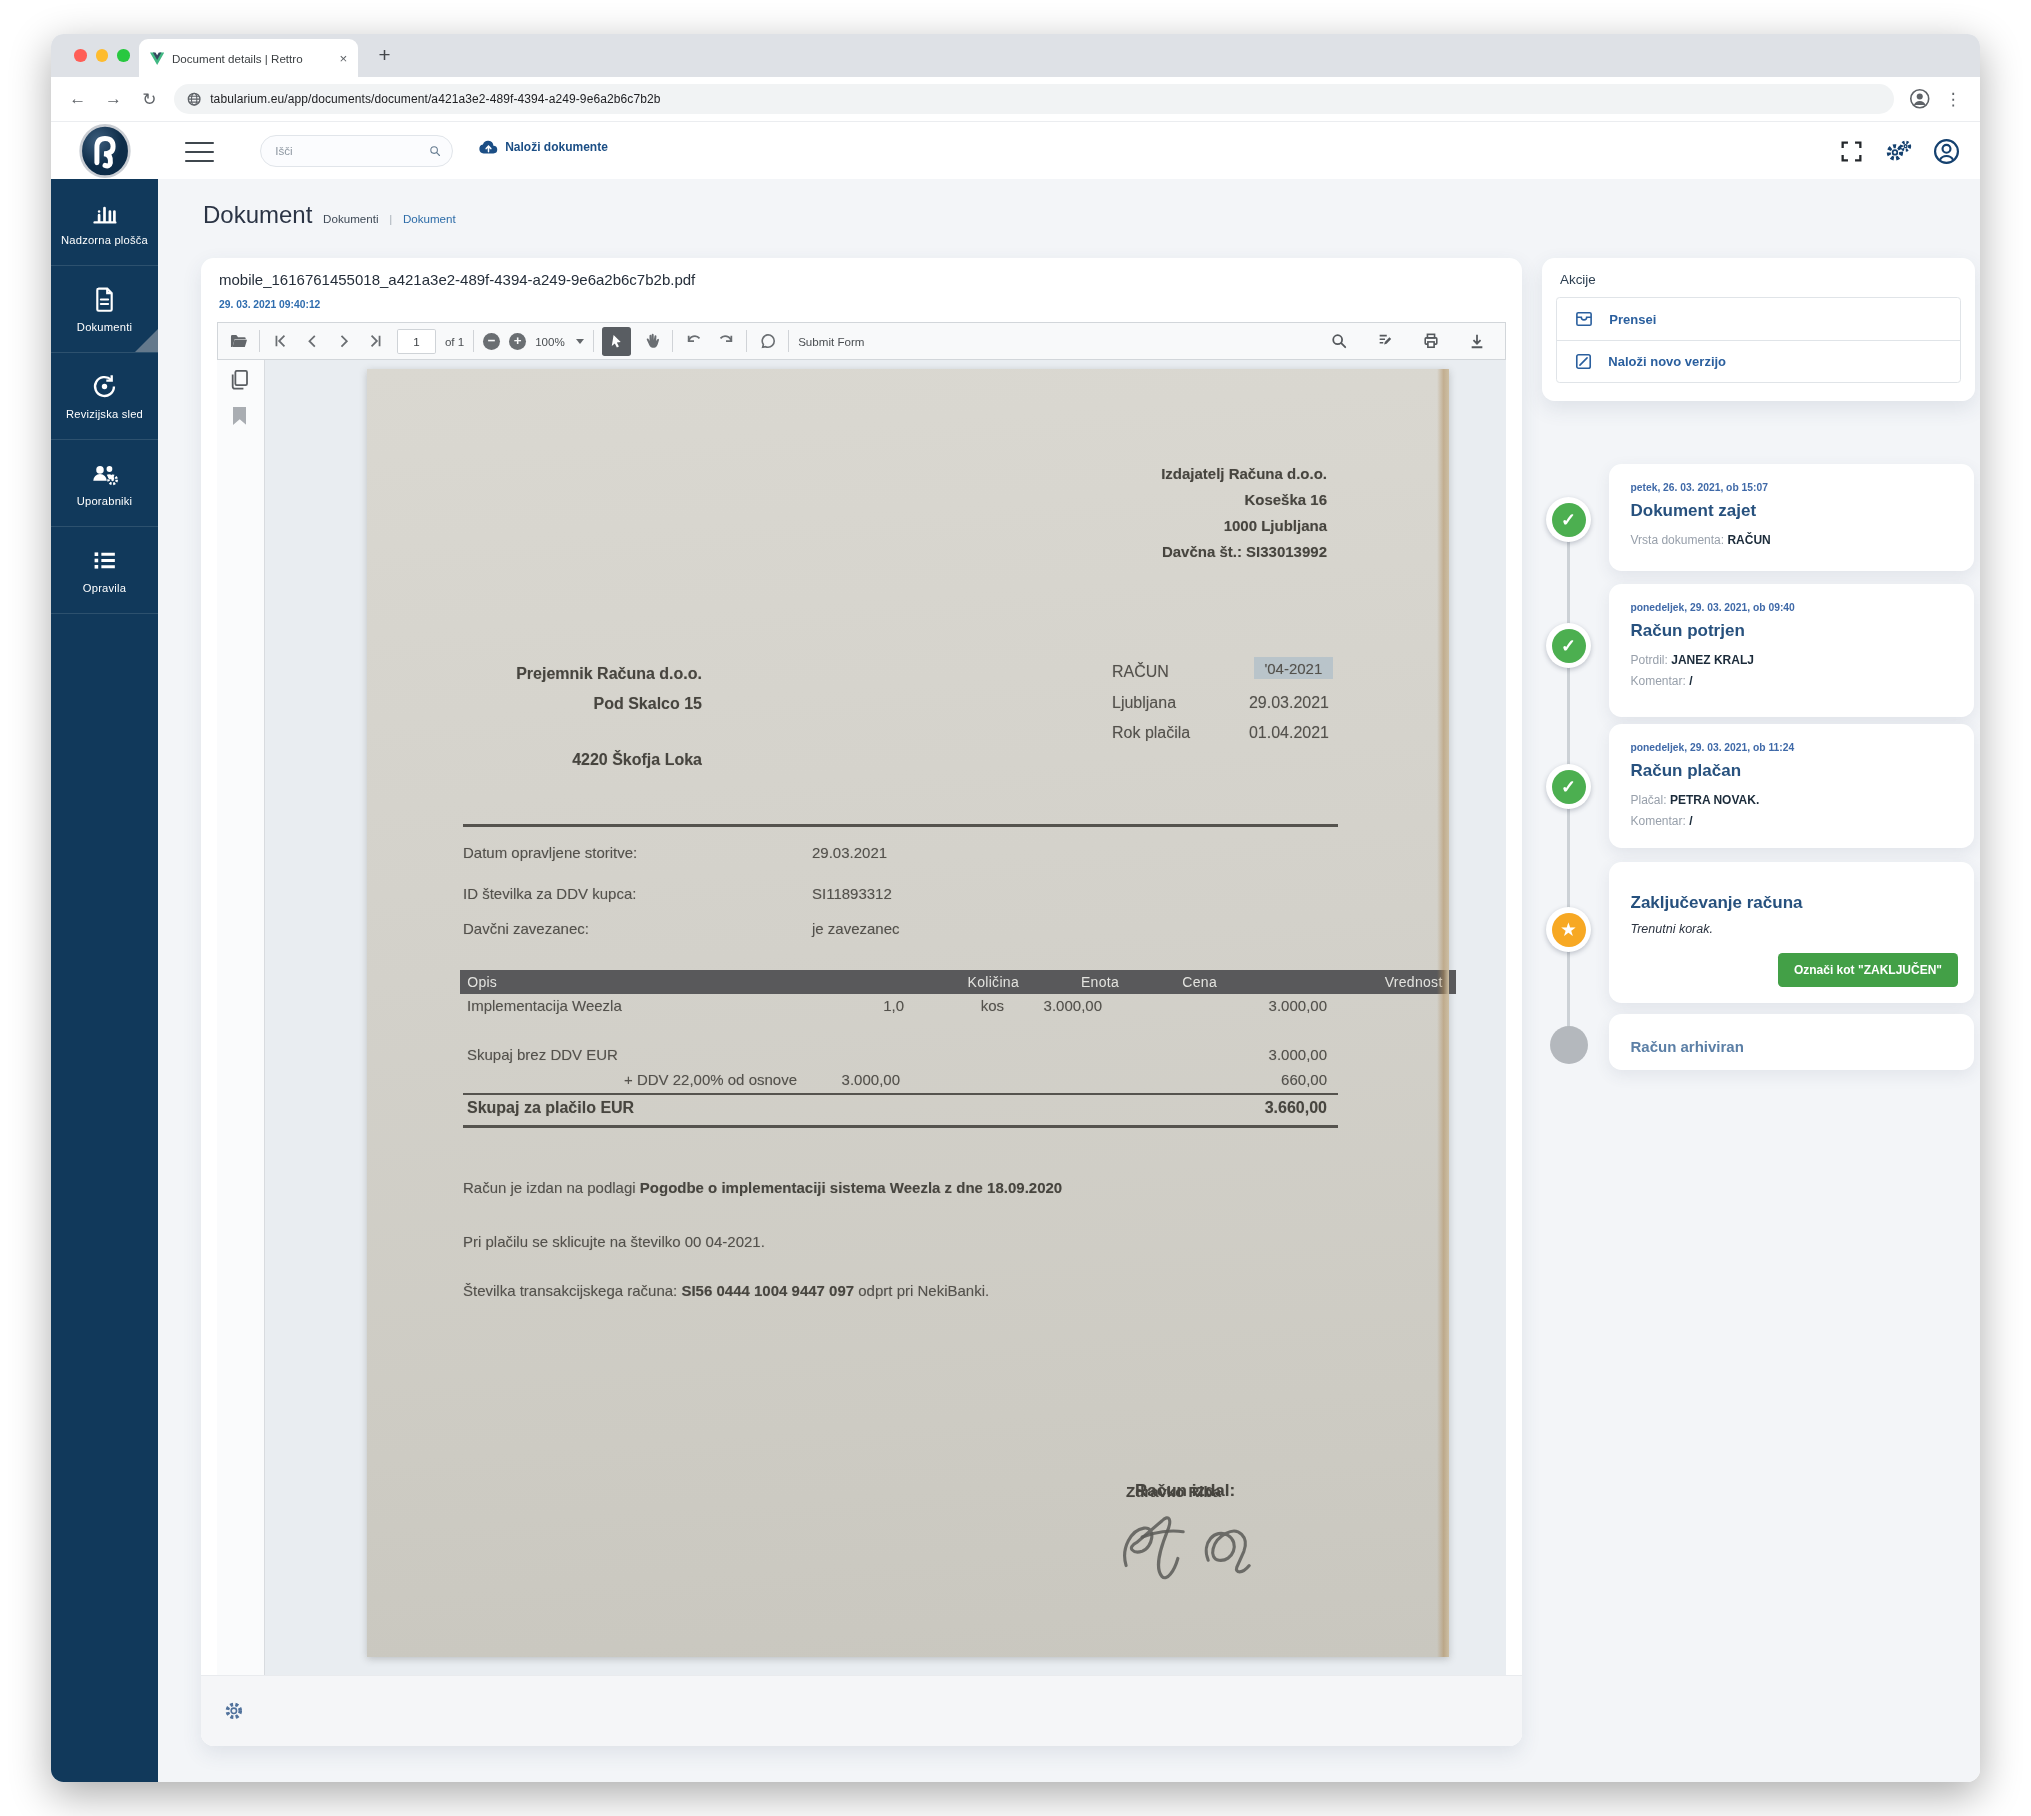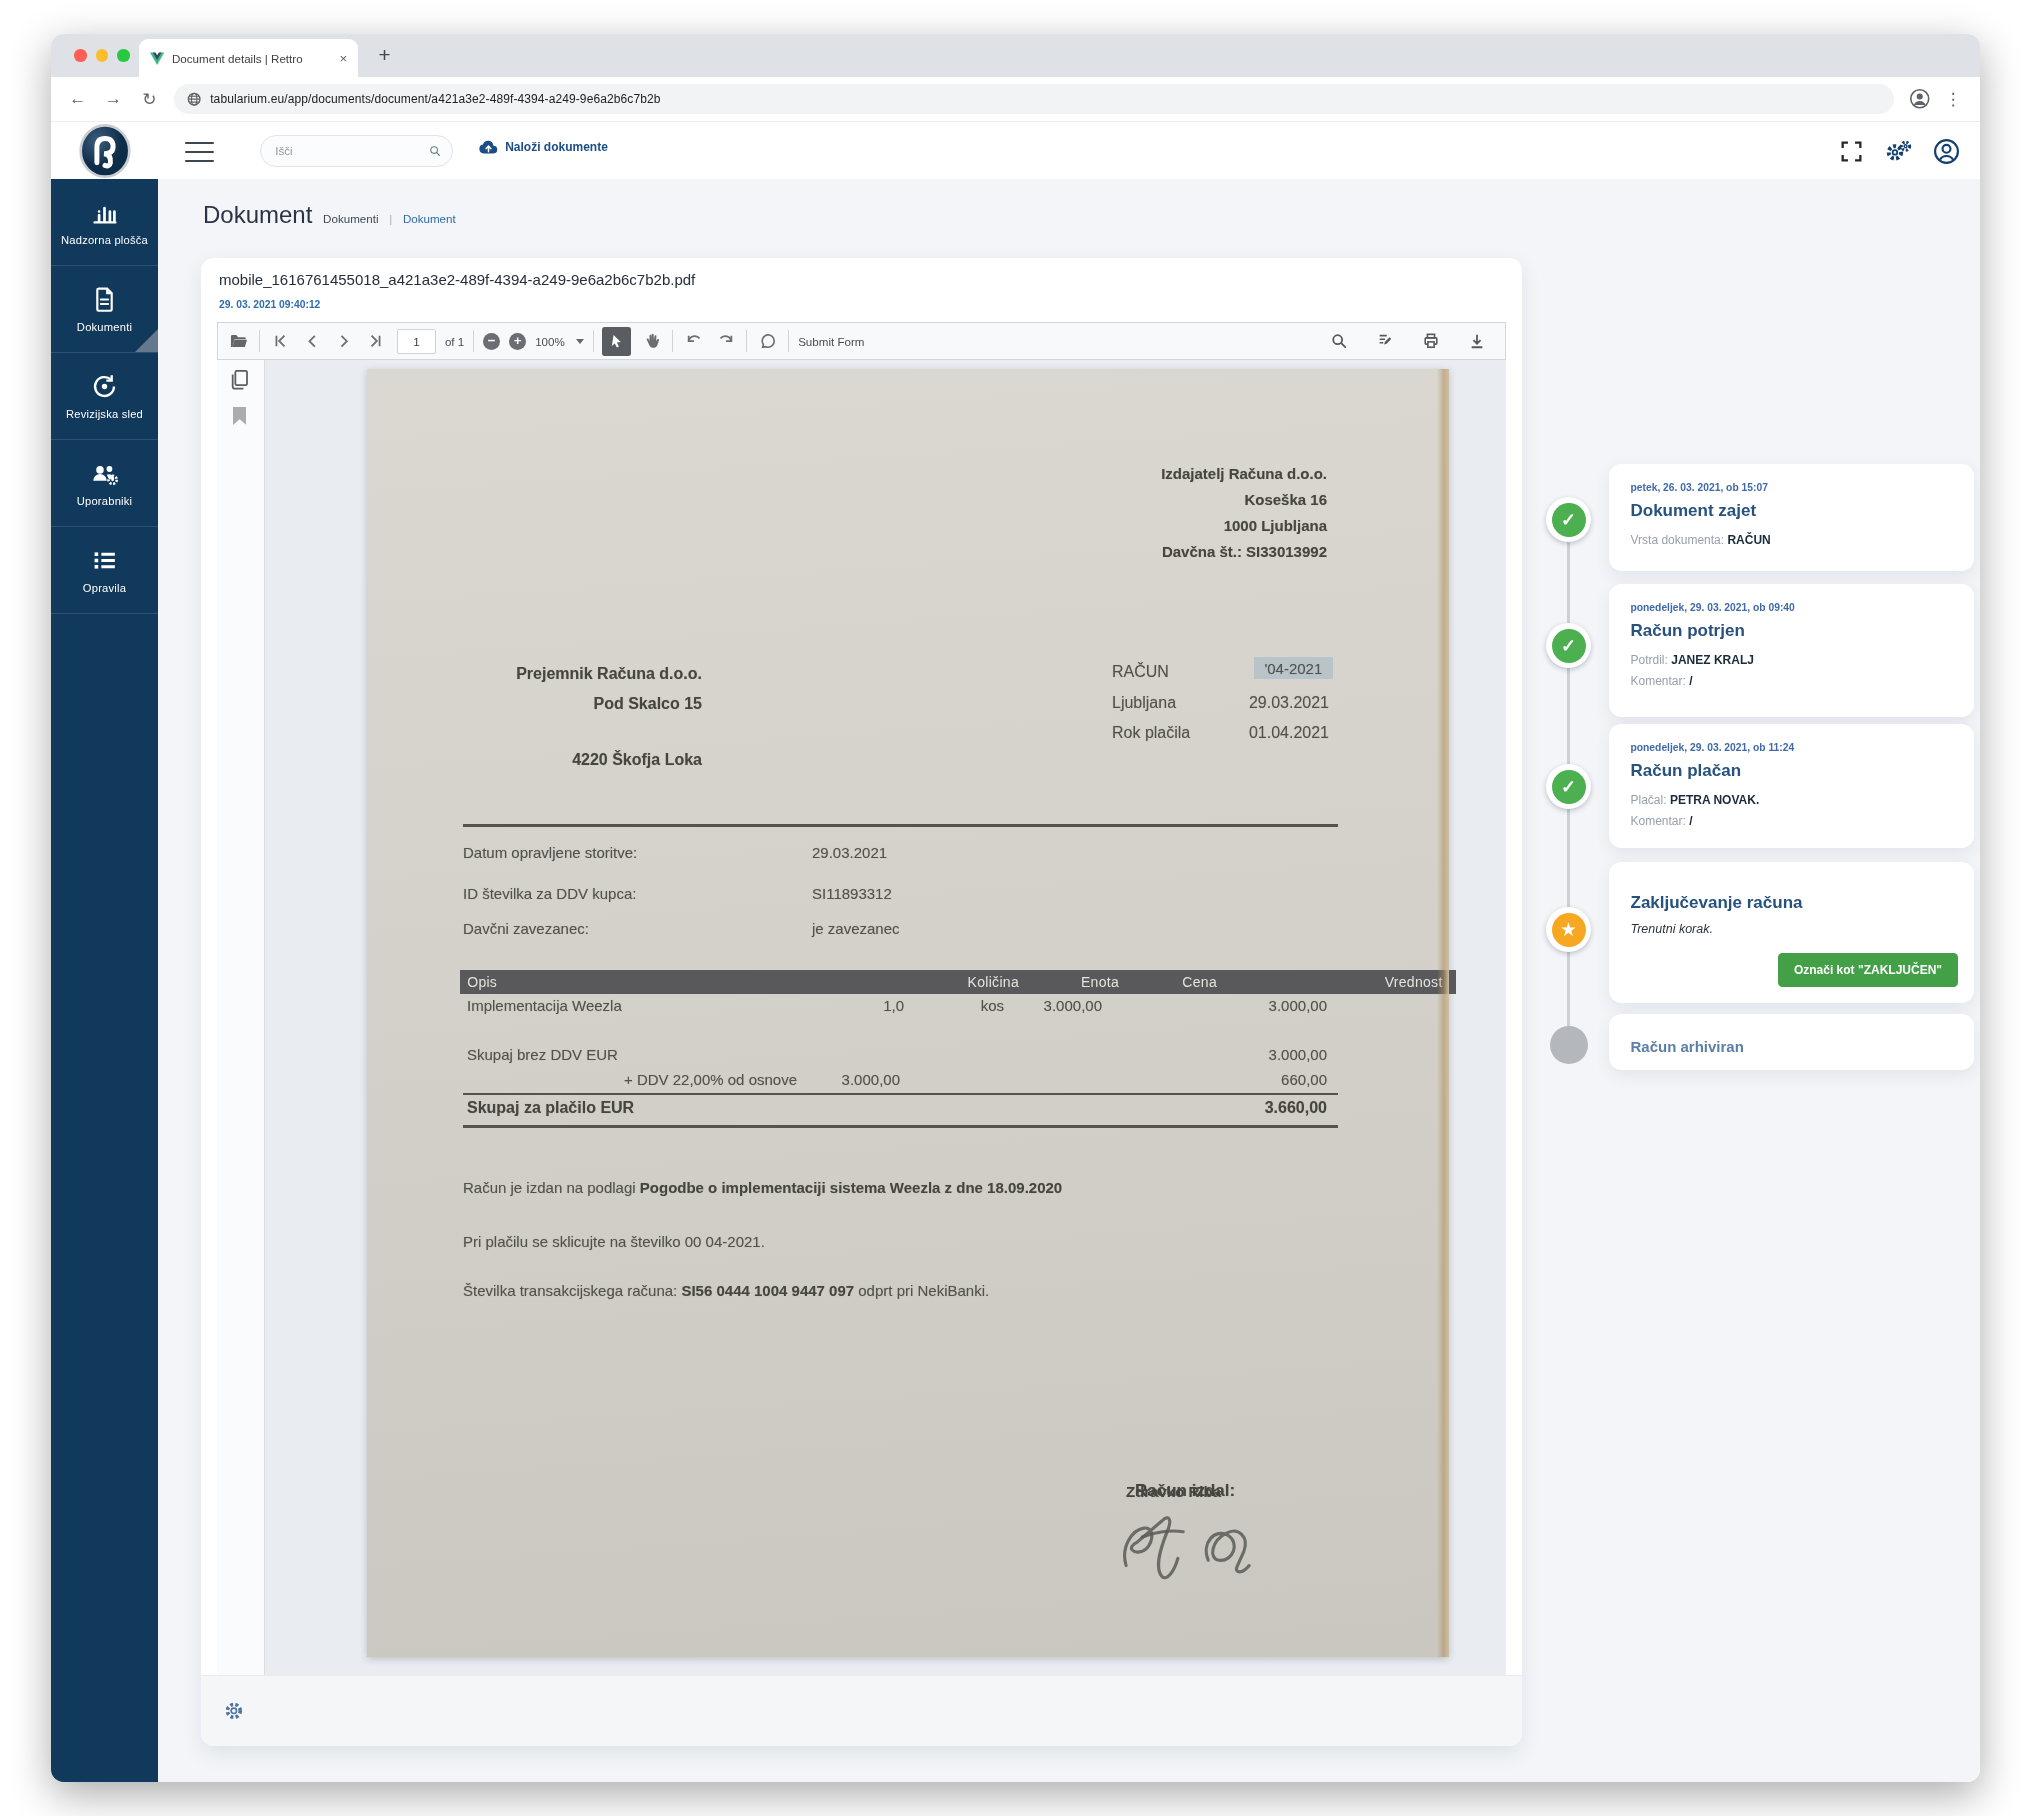--- a/index.html
+++ b/index.html
@@ -464,20 +464,39 @@
         </div>
 
         <div class="docfooter">
           <svg class="footgear" width="19.7" height="19.7" viewBox="0 0 22 22">
             <circle cx="11" cy="11" r="7.2" fill="none" stroke="#51729c" stroke-width="4" stroke-dasharray="3.2 2.6"></circle>
             <circle cx="11" cy="11" r="3" fill="none" stroke="#51729c" stroke-width="1.8"></circle>
           </svg>
         </div>
       </section>
 
+      <section class="actions">
+        <div class="actions-title">Akcije</div>
+        <div class="actions-list">
+          <div class="action-row">
+            <svg width="18" height="16" viewBox="0 0 20 18">
+              <rect x="2" y="2" width="16" height="14" rx="1.5" fill="none" stroke="#2a5f9e" stroke-width="1.8"></rect>
+              <path d="M2 7h5a3 3 0 0 0 6 0h5" fill="none" stroke="#2a5f9e" stroke-width="1.8"></path>
+            </svg>
+            <span class="action-label">Prensei</span>
+          </div>
+          <div class="action-row">
+            <svg width="17" height="17" viewBox="0 0 19 19">
+              <rect x="2" y="2" width="15" height="15" rx="2" fill="none" stroke="#2a5f9e" stroke-width="1.8"></rect>
+              <path d="M5.5 13.5 13.5 5.5" stroke="#2a5f9e" stroke-width="1.8" stroke-linecap="round"></path>
+            </svg>
+            <span class="action-label">Naloži novo verzijo</span>
+          </div>
+        </div>
+      </section>
 
       <div class="tl-rail"></div>
 
       <div class="tl-dot" style="top:318px">
         <span class="tl-core core-done">✓</span>
       </div>
       <section class="tl-card" style="top:285px;height:107px">
         <div class="tl-date">petek, 26. 03. 2021, ob 15:07</div>
         <div class="tl-title">Dokument zajet</div>
         <div class="tl-field"><span class="lab">Vrsta dokumenta:</span>

